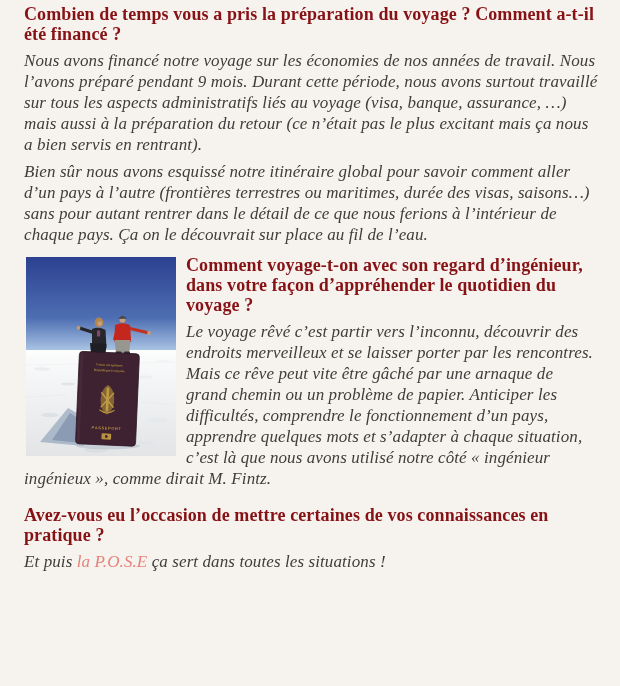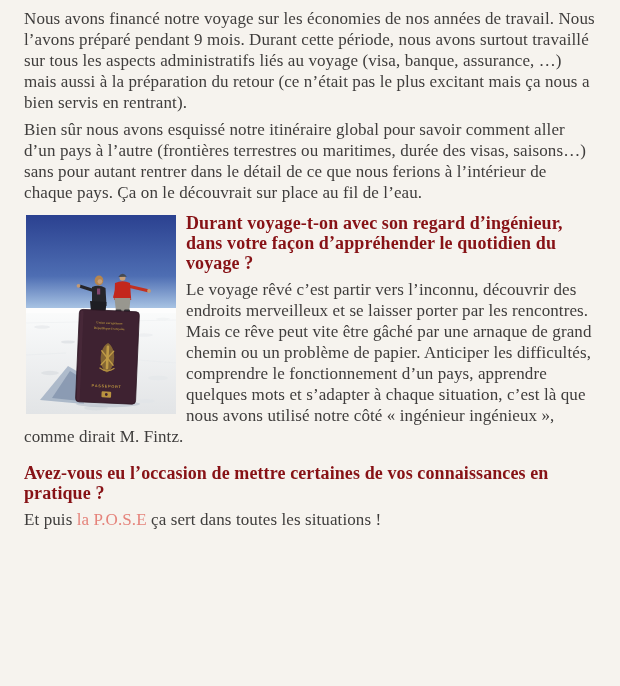--- a/index.html
+++ b/index.html
@@ -22,20 +22,21 @@
     line-height: 20px;
     margin: 10px 0 6px 0;
     letter-spacing: 0.1px;
   }
   .question.first { margin-top: 2px; }
   p {
     font-size: 17px;
     line-height: 21px;
     margin: 6px 0;
     letter-spacing: 0.1px;
+    font-style: italic;
   }
   .qa-with-photo { margin-top: 10px; }
   .qa-with-photo::after { content: ""; display: block; clear: both; }
   figure.photo {
     float: left;
     width: 150px;
     height: 199px;
     margin: 2px 10px 2px 2px;
     padding: 0;
   }
@@ -44,20 +45,21 @@
   a.inline-link {
     color: #e5837b;
     text-decoration: none;
   }
 </style>
 </head>
 <body>
 
 <article>
 
+  <h2 class="question first">Combien de temps vous a pris la préparation du voyage ? Comment a-t-il été financé ?</h2>
   <p>Nous avons financé notre voyage sur les économies de nos années de travail. Nous l’avons préparé pendant 9 mois. Durant cette période, nous avons surtout travaillé sur tous les aspects administratifs liés au voyage (visa, banque, assurance, …) mais aussi à la préparation du retour (ce n’était pas le plus excitant mais ça nous a bien servis en rentrant).</p>
   <p>Bien sûr nous avons esquissé notre itinéraire global pour savoir comment aller d’un pays à l’autre (frontières terrestres ou maritimes, durée des visas, saisons…) sans pour autant rentrer dans le détail de ce que nous ferions à l’intérieur de chaque pays. Ça on le découvrait sur place au fil de l’eau.</p>
 
   <section class="qa-with-photo">
     <figure class="photo" aria-label="Deux voyageurs accroupis derrière un passeport français géant posé sur un désert de sel (perspective forcée)">
       <svg viewBox="0 0 150 199" preserveAspectRatio="none">
         <defs>
           <linearGradient id="sky" x1="0" y1="0" x2="0" y2="1">
             <stop offset="0" stop-color="#2b4190"></stop>
             <stop offset="0.65" stop-color="#4e6eb3"></stop>
@@ -128,20 +130,20 @@
           </g>
           <text x="82" y="172.5" font-size="3.9" fill="#b8923f" text-anchor="middle" letter-spacing="0.7" font-family="'Liberation Sans', sans-serif" font-weight="bold">PASSEPORT</text>
           <g>
             <rect x="77.2" y="176.5" width="9.6" height="6" rx="1" fill="#b8923f"></rect>
             <circle cx="82" cy="179.5" r="1.4" fill="#3e2231"></circle>
           </g>
         </g>
       </svg>
     </figure>
 
-    <h2 class="question">Durant voyage-t-on avec son regard d’ingénieur, dans votre façon d’appréhender le quotidien du voyage ?</h2>
+    <h2 class="question">Comment voyage-t-on avec son regard d’ingénieur, dans votre façon d’appréhender le quotidien du voyage ?</h2>
     <p>Le voyage rêvé c’est partir vers l’inconnu, découvrir des endroits merveilleux et se laisser porter par les rencontres. Mais ce rêve peut vite être gâché par une arnaque de grand chemin ou un problème de papier. Anticiper les difficultés, comprendre le fonctionnement d’un pays, apprendre quelques mots et s’adapter à chaque situation, c’est là que nous avons utilisé notre côté « ingénieur ingénieux », comme dirait M. Fintz.</p>
   </section>
 
   <h2 class="question">Avez-vous eu l’occasion de mettre certaines de vos connaissances en pratique ?</h2>
   <p><span>Et puis </span><a href="#" class="inline-link">la P.O.S.E</a><span> ça sert dans toutes les situations !</span></p>
 
 </article>
 
 </body></html>

